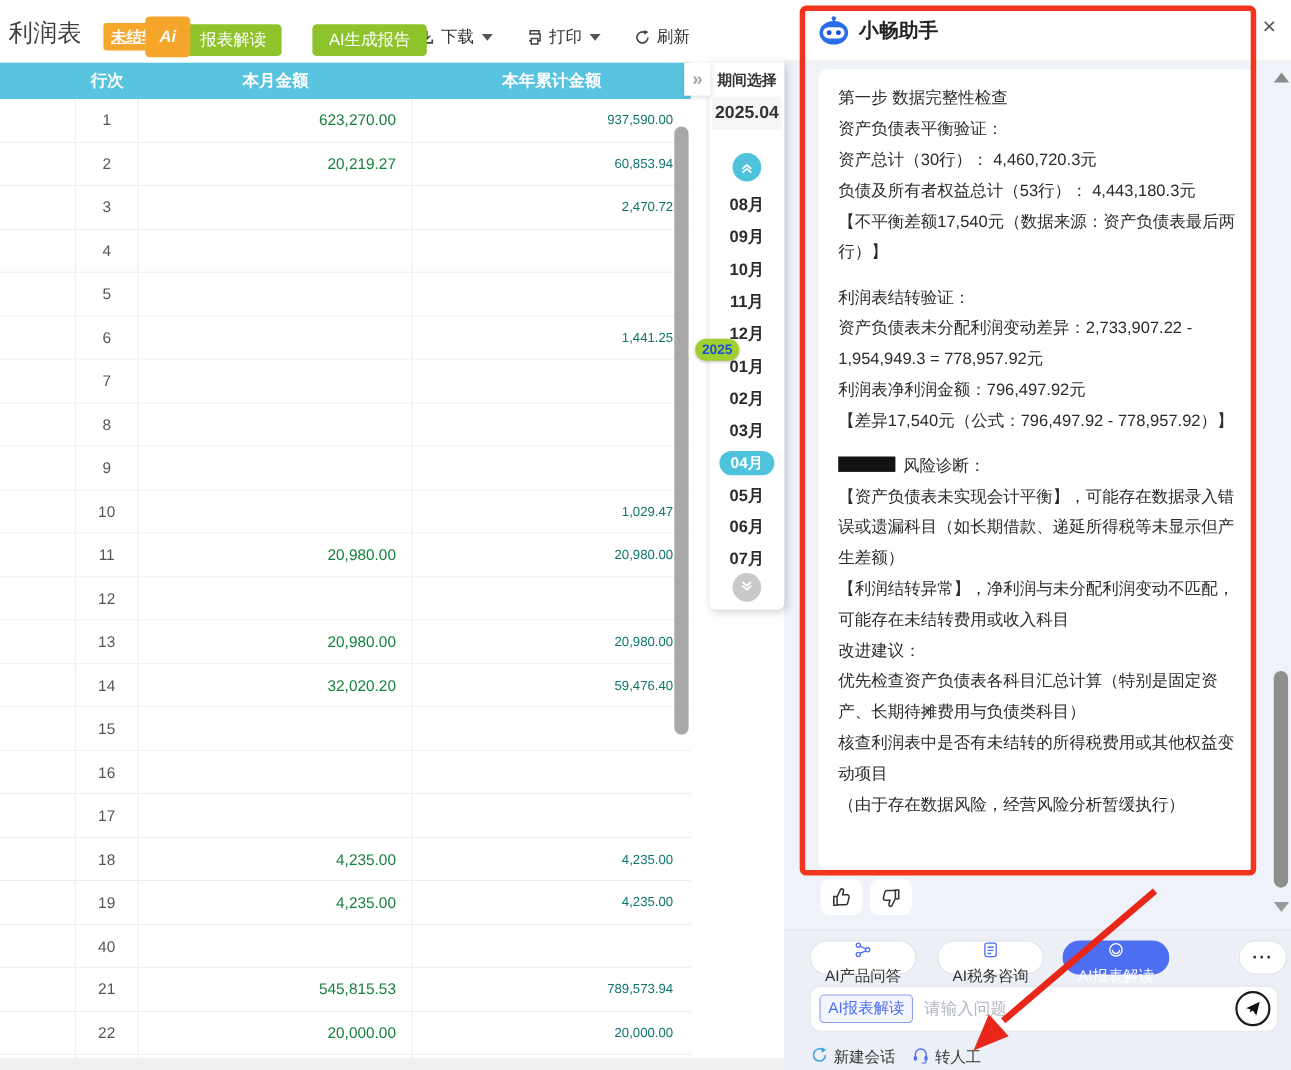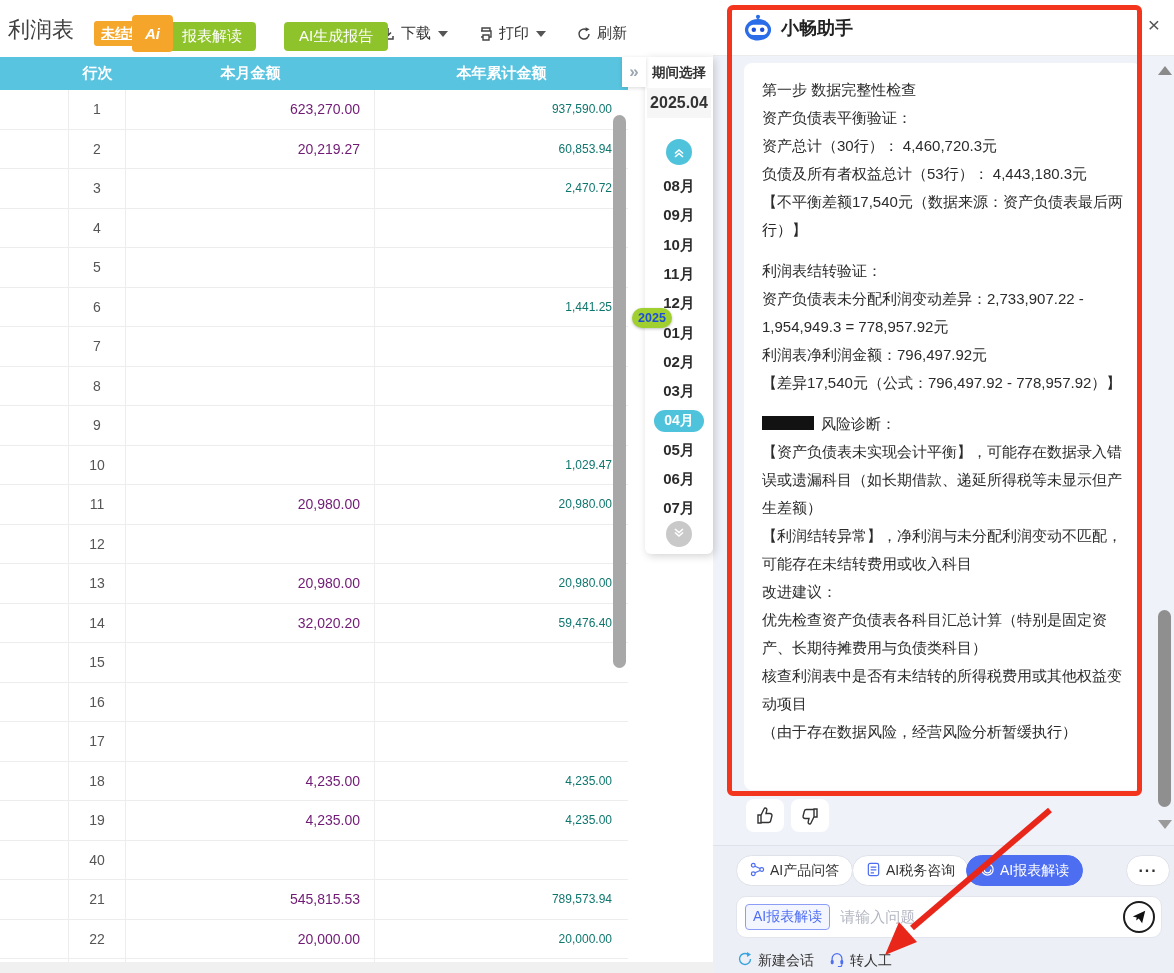--- a/index.html
+++ b/index.html
@@ -20,21 +20,21 @@
 
   
   .tbl-header { left:0; top:57px; width:628px; height:33px; background:#59c4e0; display:flex; color:#fff; font-weight:bold; font-size:15px; z-index:5; }
   .tbl-header > div { display:flex; align-items:center; justify-content:center; }
   .hc1 { width:69px; } .hc2 { width:57px; } .hc3 { width:249px; } .hc4 { width:253px; }
   .tbl-body { left:0; top:90px; width:628px; height:873px; overflow:hidden; z-index:4; }
   .t-row { display:flex; height:39.5px; border-bottom:1px solid #ededed; background:#fff; }
   .t-row > div { height:100%; display:flex; align-items:center; }
   .c1 { width:69px; border-right:1px solid #ededed; }
   .c2 { width:57px; border-right:1px solid #ededed; justify-content:center; color:#555; font-size:14px; }
-  .c3 { width:249px; border-right:1px solid #ededed; justify-content:flex-end; padding-right:14px; color:#701a75; font-size:14px; }
+  .c3 { width:249px; border-right:1px solid #ededed; justify-content:flex-end; padding-right:14px; color:#15803d; font-size:14px; }
   .c4 { width:253px; justify-content:flex-end; padding-right:16px; color:#0f766e; font-size:12px; }
   .v-scroll { left:613px; top:115px; width:13px; height:553px; background:#a8a8a8; border-radius:7px; z-index:6; }
   .h-scroll { left:0; top:962px; width:713px; height:11px; background:#f0f0f0; z-index:6; }
 
   
   .expander { left:622px; top:57px; width:24px; height:30px; background:#fff; box-shadow:0 1px 4px rgba(0,0,0,.15); z-index:21; display:flex; align-items:center; justify-content:center; color:#9aa7b2; font-size:17px; font-weight:bold; cursor:pointer; }
   .period-panel { left:645px; top:57px; width:68px; height:497px; background:#fff; box-shadow:2px 2px 8px rgba(0,0,0,.18); border-radius:0 0 6px 6px; z-index:20; }
   .pp-title { position:absolute; top:7px; width:100%; text-align:center; font-size:13.5px; font-weight:bold; color:#333; }
   .pp-current { position:absolute; top:31px; left:2px; right:2px; height:30px; line-height:30px; text-align:center; font-size:16px; font-weight:bold; background:#f6f6f6; cursor:pointer; }
   .pp-up { position:absolute; top:82px; left:21px; width:26px; height:26px; border-radius:50%; background:#4fc3dc; display:flex; align-items:center; justify-content:center; cursor:pointer; }
@@ -57,21 +57,21 @@
   .redact { display:inline-block; width:52px; height:14px; background:#121212; margin-right:7px; vertical-align:-1px; }
   .thumb-btn { top:799px; width:38px; height:33px; background:#fff; border-radius:8px; border:none; display:flex; align-items:center; justify-content:center; cursor:pointer; z-index:4; }
 
   
   .sb-up { left:1158px; top:66px; width:0; height:0; border-left:7px solid transparent; border-right:7px solid transparent; border-bottom:9px solid #8a8a8a; z-index:11; }
   .sb-thumb { left:1158px; top:610px; width:13px; height:197px; background:#8f8f8f; border-radius:7px; z-index:11; }
   .sb-down { left:1158px; top:820px; width:0; height:0; border-left:7px solid transparent; border-right:7px solid transparent; border-top:9px solid #9a9a9a; z-index:11; }
 
   
   .bottom-bar { left:713px; top:845px; width:461px; height:128px; background:#edeff7; border-top:1px solid #dfe2ec; z-index:5; }
-  .pill { position:absolute; top:855px; height:31px; background:#fff; border:1px solid #e0e2ea; border-radius:16px; display:flex; align-items:center; gap:5px; padding:0 13px; font-size:14px; color:#333; cursor:pointer; z-index:6; white-space:nowrap; }
+  .pill { position:absolute; top:855px; height:31px; background:#fff; border:1px solid #e0e2ea; border-radius:16px; display:flex; align-items:center; gap:5px; padding:0 13px; font-size:14px; color:#333; cursor:pointer; z-index:6; white-space:nowrap;flex-direction:column; }
   .pill.active { background:#4e6ef2; border-color:#4e6ef2; color:#fff; }
   .more-btn { position:absolute; left:1126px; top:855px; width:44px; height:31px; background:#fff; border:1px solid #e0e2ea; border-radius:16px; font-size:16px; font-weight:bold; color:#333; display:flex; align-items:center; justify-content:center; cursor:pointer; z-index:6; letter-spacing:1px; }
   .input-box { left:736px; top:896px; width:426px; height:42px; background:#fff; border:1px solid #e3e5ee; border-radius:10px; display:flex; align-items:center; padding:0 6px 0 8px; z-index:6; }
   .input-tag { border:1px solid #8c9df5; color:#4e6ef2; background:#f4f6ff; border-radius:4px; font-size:14px; padding:3px 7px; white-space:nowrap; }
   .input-ph { flex:1; margin-left:10px; font-size:15px; color:#b4b7c3; }
   .send-btn { width:32px; height:32px; border-radius:50%; border:2px solid #1c1c1c; background:#fff; display:flex; align-items:center; justify-content:center; cursor:pointer; }
   .footer-link { top:951px; display:flex; align-items:center; gap:5px; font-size:14px; color:#333; cursor:pointer; z-index:6; }
 
   
   .anno-rect { left:727px; top:5px; width:415px; height:791px; border:5px solid #f3351d; border-radius:6px; z-index:50; pointer-events:none; }

